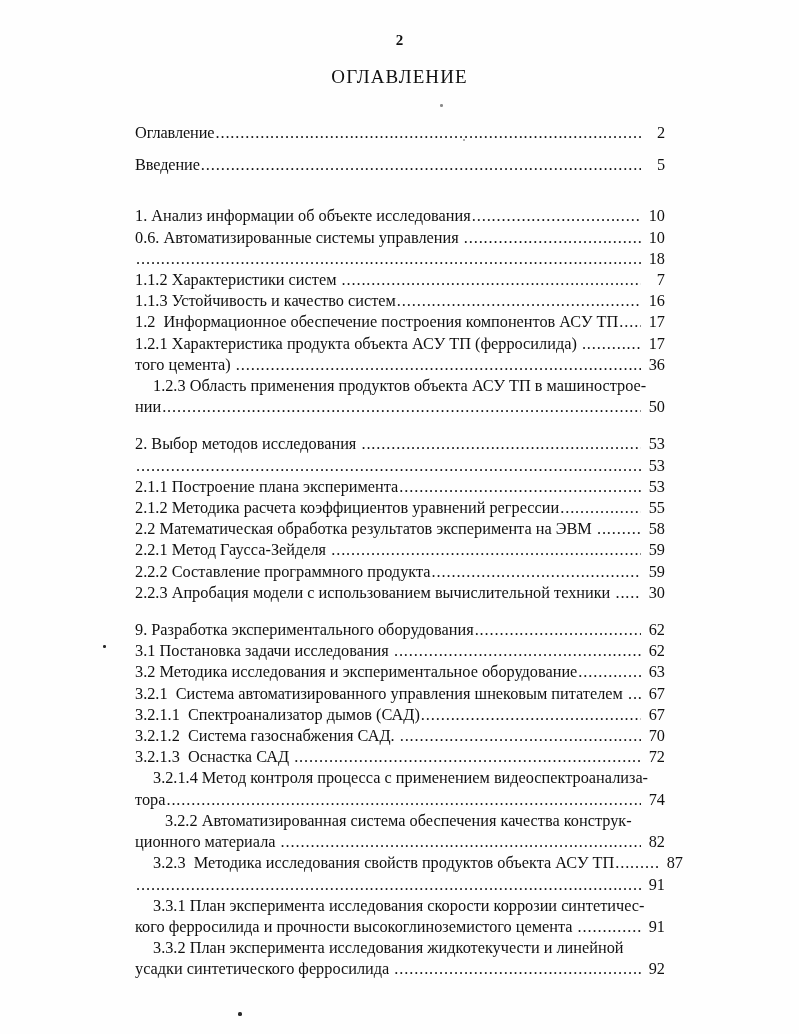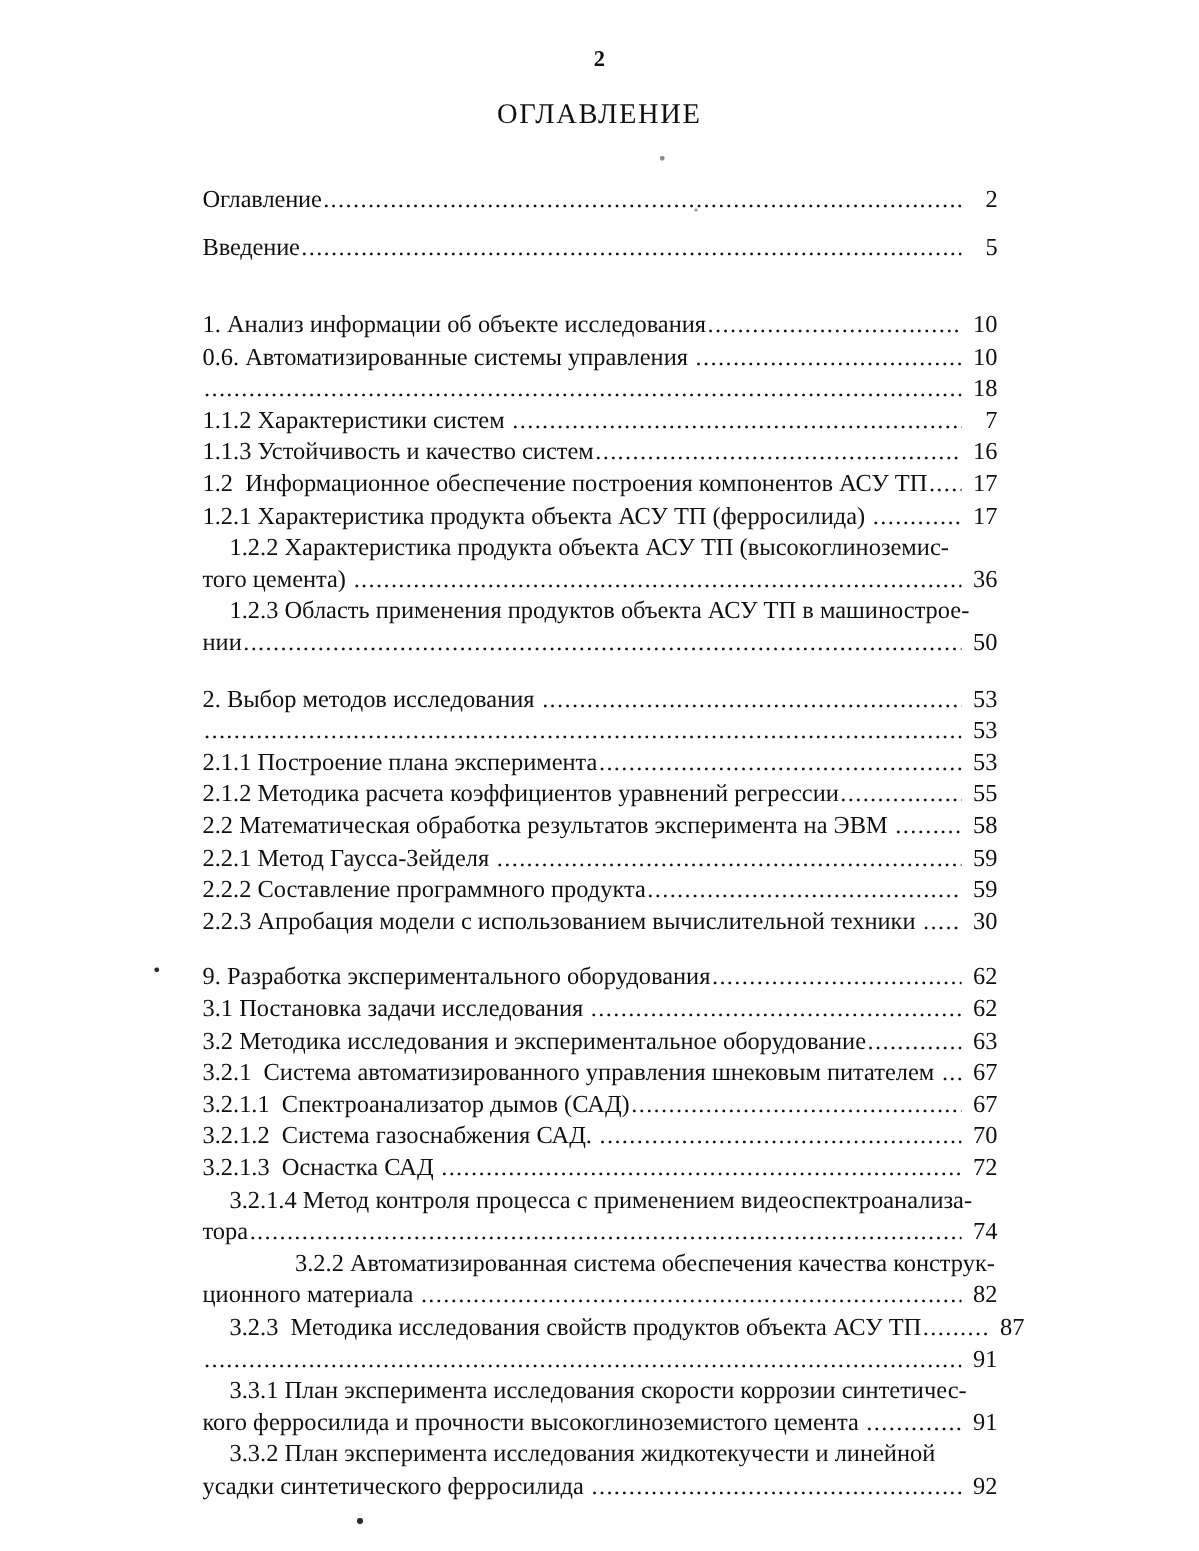--- a/index.html
+++ b/index.html
@@ -79,21 +79,21 @@
     min-width: 20px;
     white-space: pre;
   }
   
   .wrapline {
     display: block;
     width: 100%;
   }
   .ind-0  { padding-left: 0px; }
   .ind-1  { padding-left: 18px; }
-  .ind-2  { padding-left: 30px; text-align: center; }
+  .ind-2  { padding-left: 30px; }
   .gap-big { height: 19px; }
   .gap-mid { height: 16px; }
   .gap-sm  { height: 11px; }
   .thin {
     font-weight: normal;
     letter-spacing: -0.1px;
   }
   .speck {
     position: absolute;
     background: #2a2a2a;
@@ -176,21 +176,20 @@
           </div>
         </div>
         <div class="entry">
           <div class="line ind-0">
             <span class="txt ">1.2.1 Характеристика продукта объекта АСУ ТП (ферросилида) </span>
             <span class="leader ">................................................................................................................................................................................................................................................</span>
             <span class="pg ">17</span>
           </div>
         </div>
         <div class="entry">
-          <div class="wrapline ind-1">1.2.2 Характеристика продукта объекта АСУ ТП (высокоглиноземис-</div>
           <div class="line ind-0">
             <span class="txt ">того цемента) </span>
             <span class="leader ">................................................................................................................................................................................................................................................</span>
             <span class="pg ">36</span>
           </div>
         </div>
         <div class="entry">
           <div class="wrapline ind-1">1.2.3 Область применения продуктов объекта АСУ ТП в машинострое-</div>
           <div class="line ind-0">
             <span class="txt ">нии</span>

